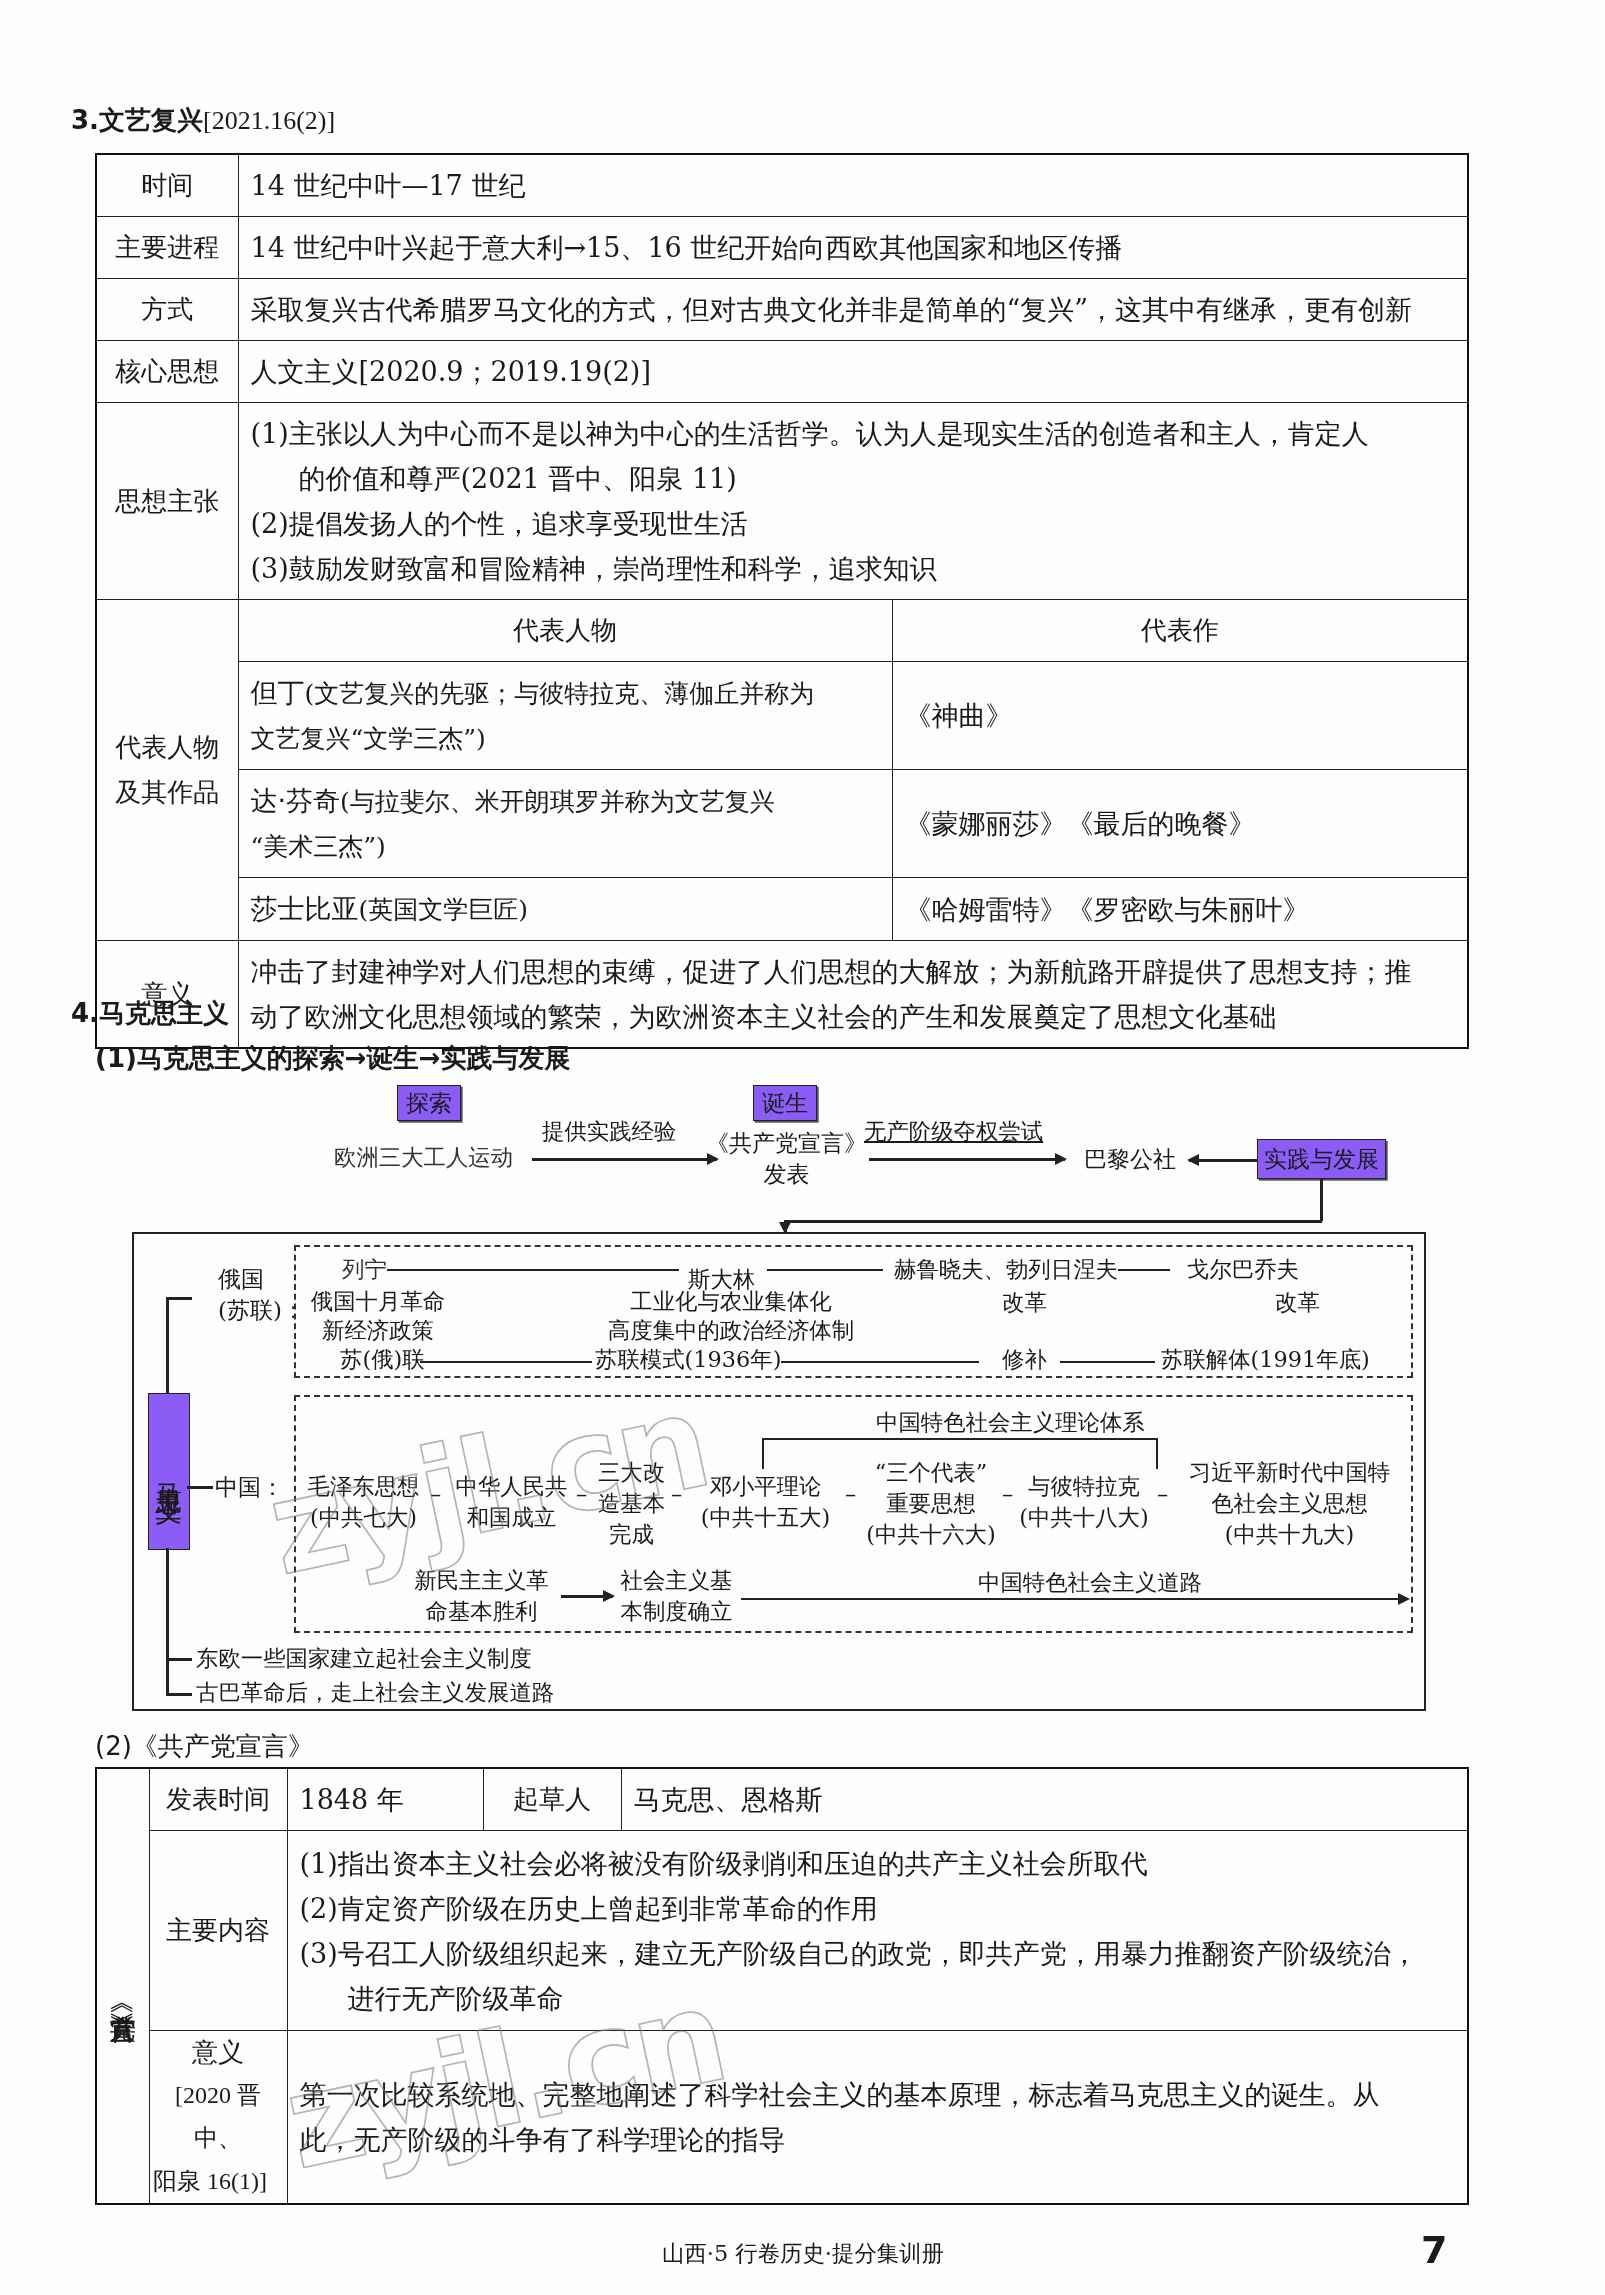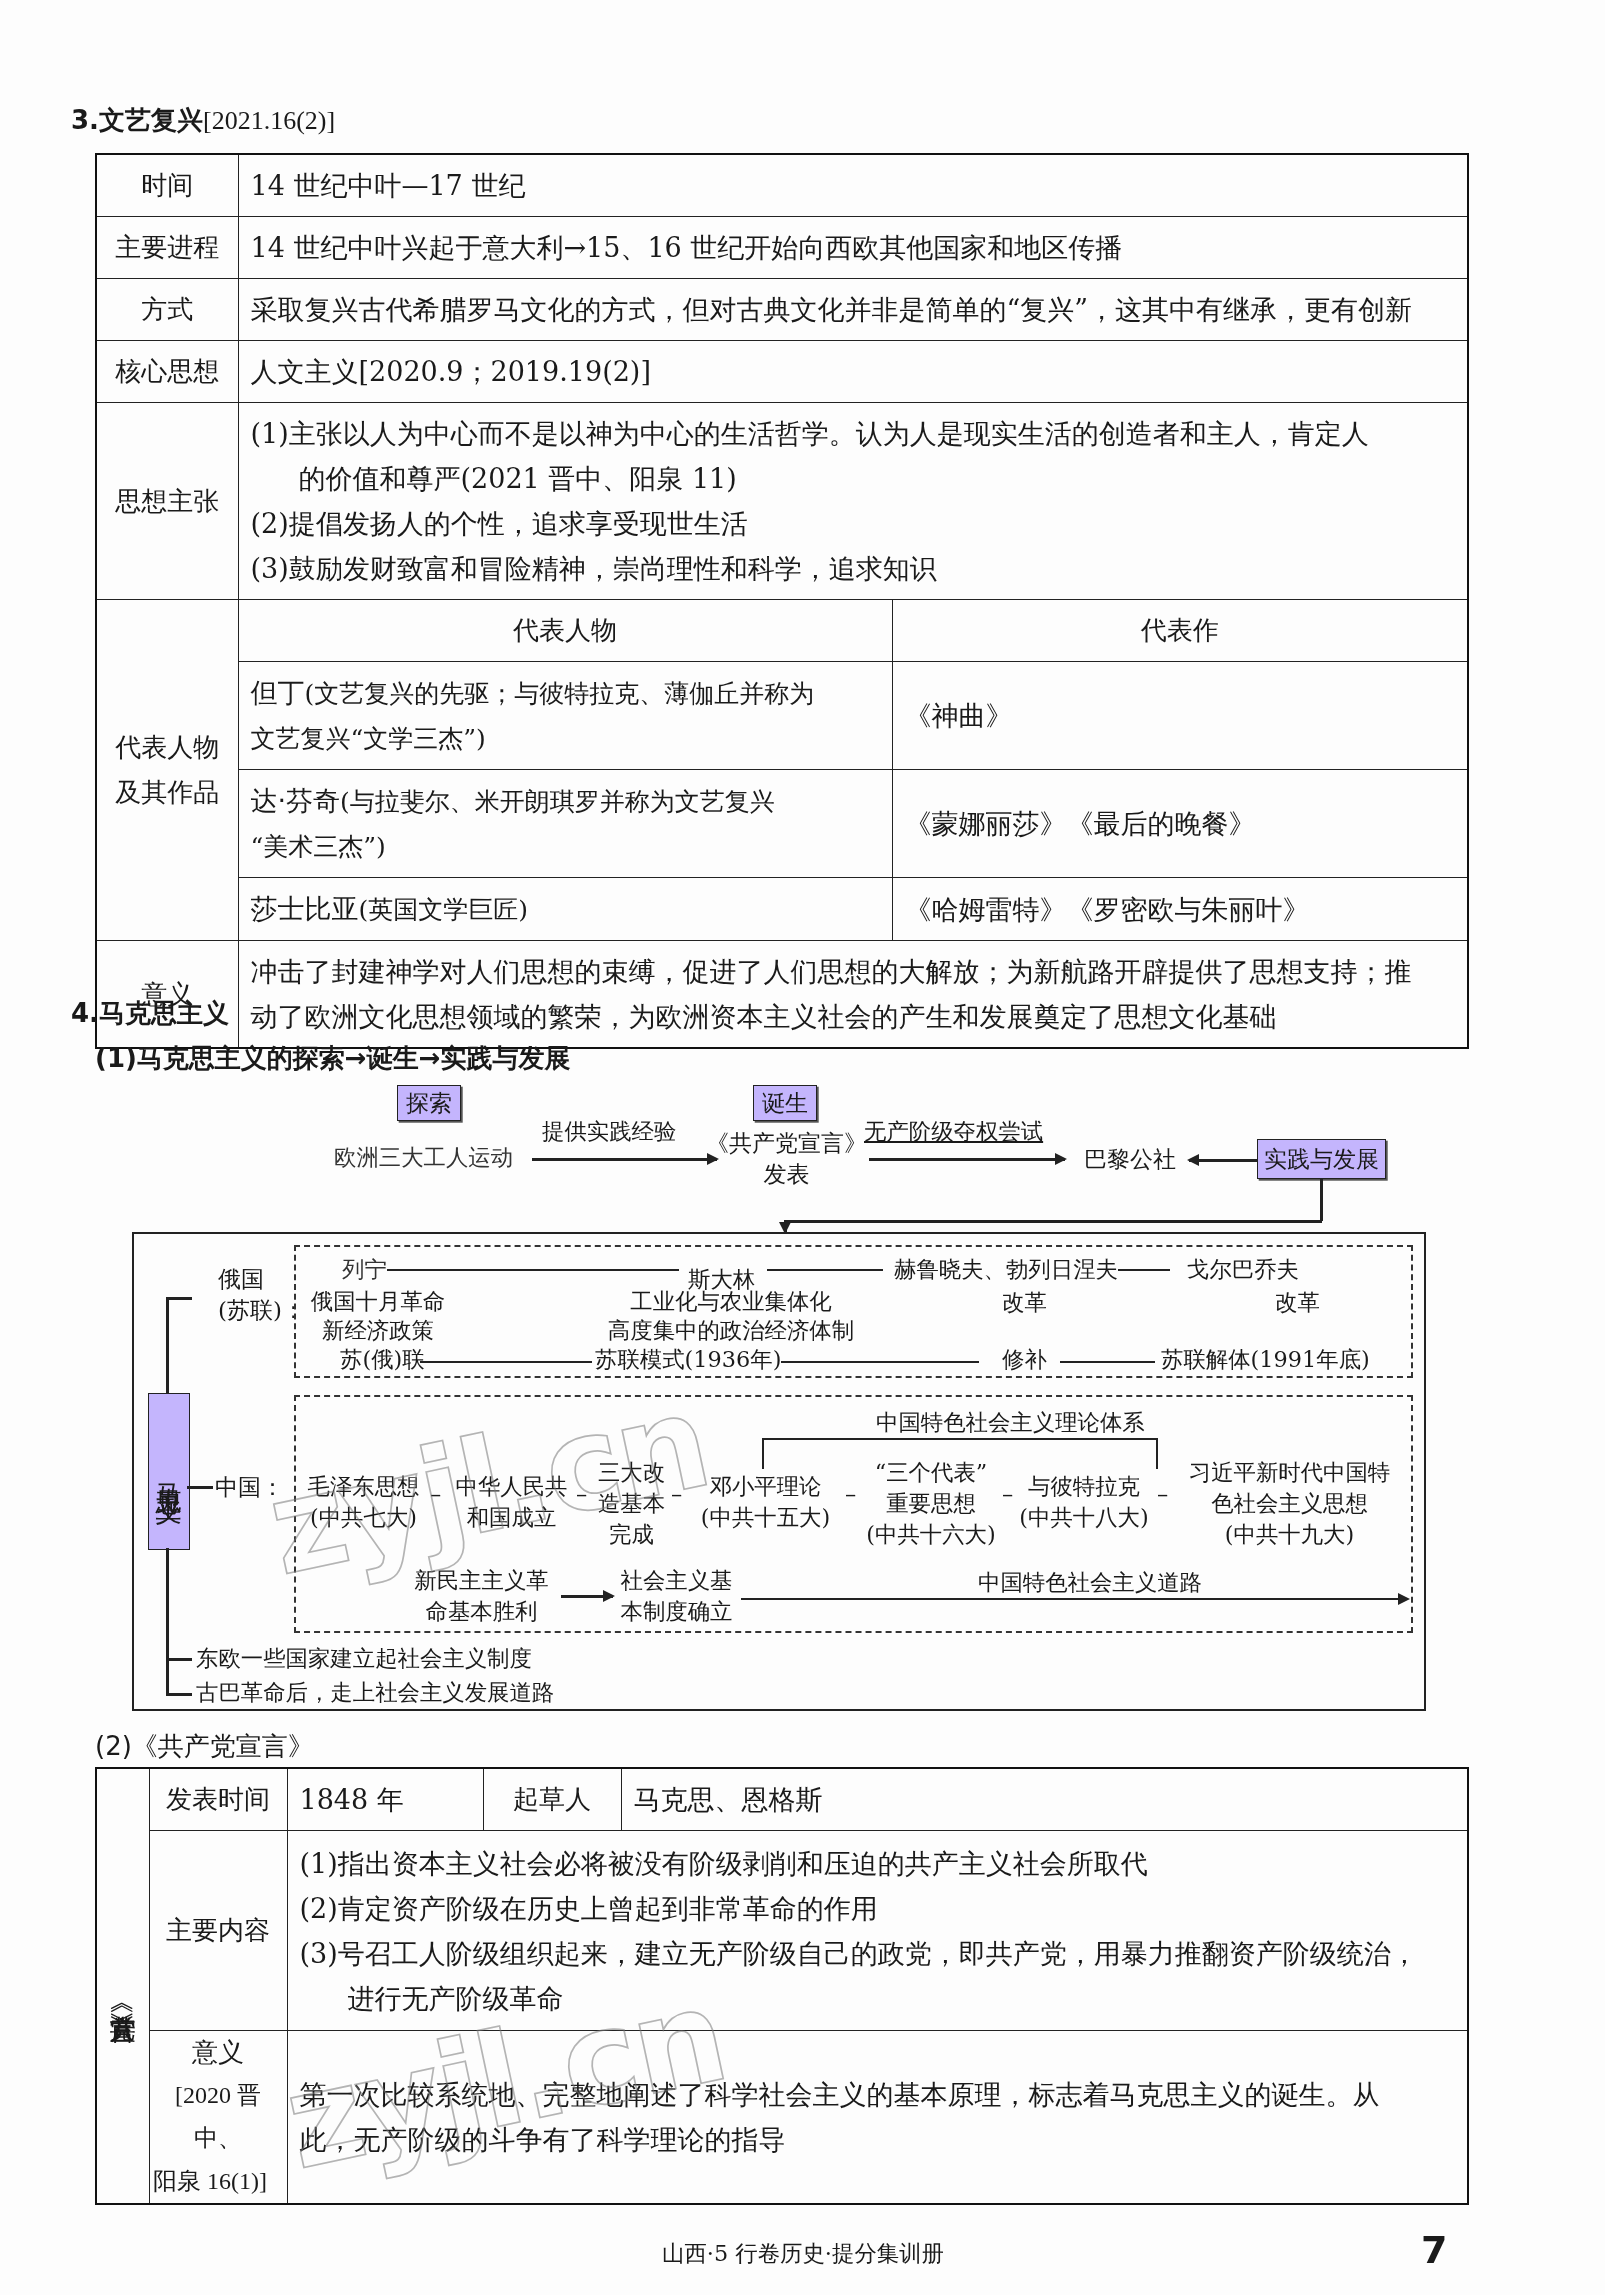--- a/index.html
+++ b/index.html
@@ -9,21 +9,21 @@
   .section-title { font-size:26px; font-weight:bold; font-family:"DejaVu Sans","Liberation Sans",sans-serif; }
   .section-title .ref { font-weight:normal; font-family:"Liberation Serif","DejaVu Serif",serif; }
   table.t { border-collapse:collapse; position:absolute; font-size:27px; }
   table.t td { border:1.7px solid #222; padding:8px 12px; line-height:45px; vertical-align:middle; }
   table.t { border:2.6px solid #111; }
   td.lab { text-align:center; font-family:"DejaVu Sans","Liberation Sans",sans-serif; font-size:26px; }
   .line { display:block; }
   .indent { padding-left:48px; }
   .small { font-size:25px; }
   .dia { position:absolute; font-size:22.4px; font-family:"DejaVu Serif","Liberation Serif",serif; }
-  .box { position:absolute; border:1.7px solid #222; font-family:"DejaVu Sans","Liberation Sans",sans-serif; font-size:23px; text-align:center; background:#c4b5fd; box-shadow:1.7px 1.7px 0 #555; }
+  .box { position:absolute; border:1.7px solid #222; font-family:"DejaVu Sans","Liberation Sans",sans-serif; font-size:23px; text-align:center; background:#8b5cf6; box-shadow:1.7px 1.7px 0 #555; }
   .hl { position:absolute; height:2.6px; background:#222; }
   .vl { position:absolute; width:2.6px; background:#222; }
   .dash { position:absolute; border:2.6px dashed #333; }
   .ctr { text-align:center; }
   .arrow-r::after { content:""; position:absolute; right:-1.7px; top:-5.2px; border-left:12px solid #222; border-top:6px solid transparent; border-bottom:6px solid transparent; }
   .arrow-l::before { content:""; position:absolute; left:-1.7px; top:-5.2px; border-right:12px solid #222; border-top:6px solid transparent; border-bottom:6px solid transparent; }
   .arrow-d::after { content:""; position:absolute; bottom:-1.7px; left:-5.2px; border-top:12px solid #222; border-left:6px solid transparent; border-right:6px solid transparent; }
   .vert { writing-mode:vertical-rl; text-orientation:upright; }
   .watermark { position:absolute; font-family:"DejaVu Sans","Liberation Sans",sans-serif; font-size:129px; font-weight:bold; color:transparent; -webkit-text-stroke:1.7px rgba(120,120,120,0.55); transform:rotate(-12deg); letter-spacing:-3.4px; pointer-events:none; }
 </style>

